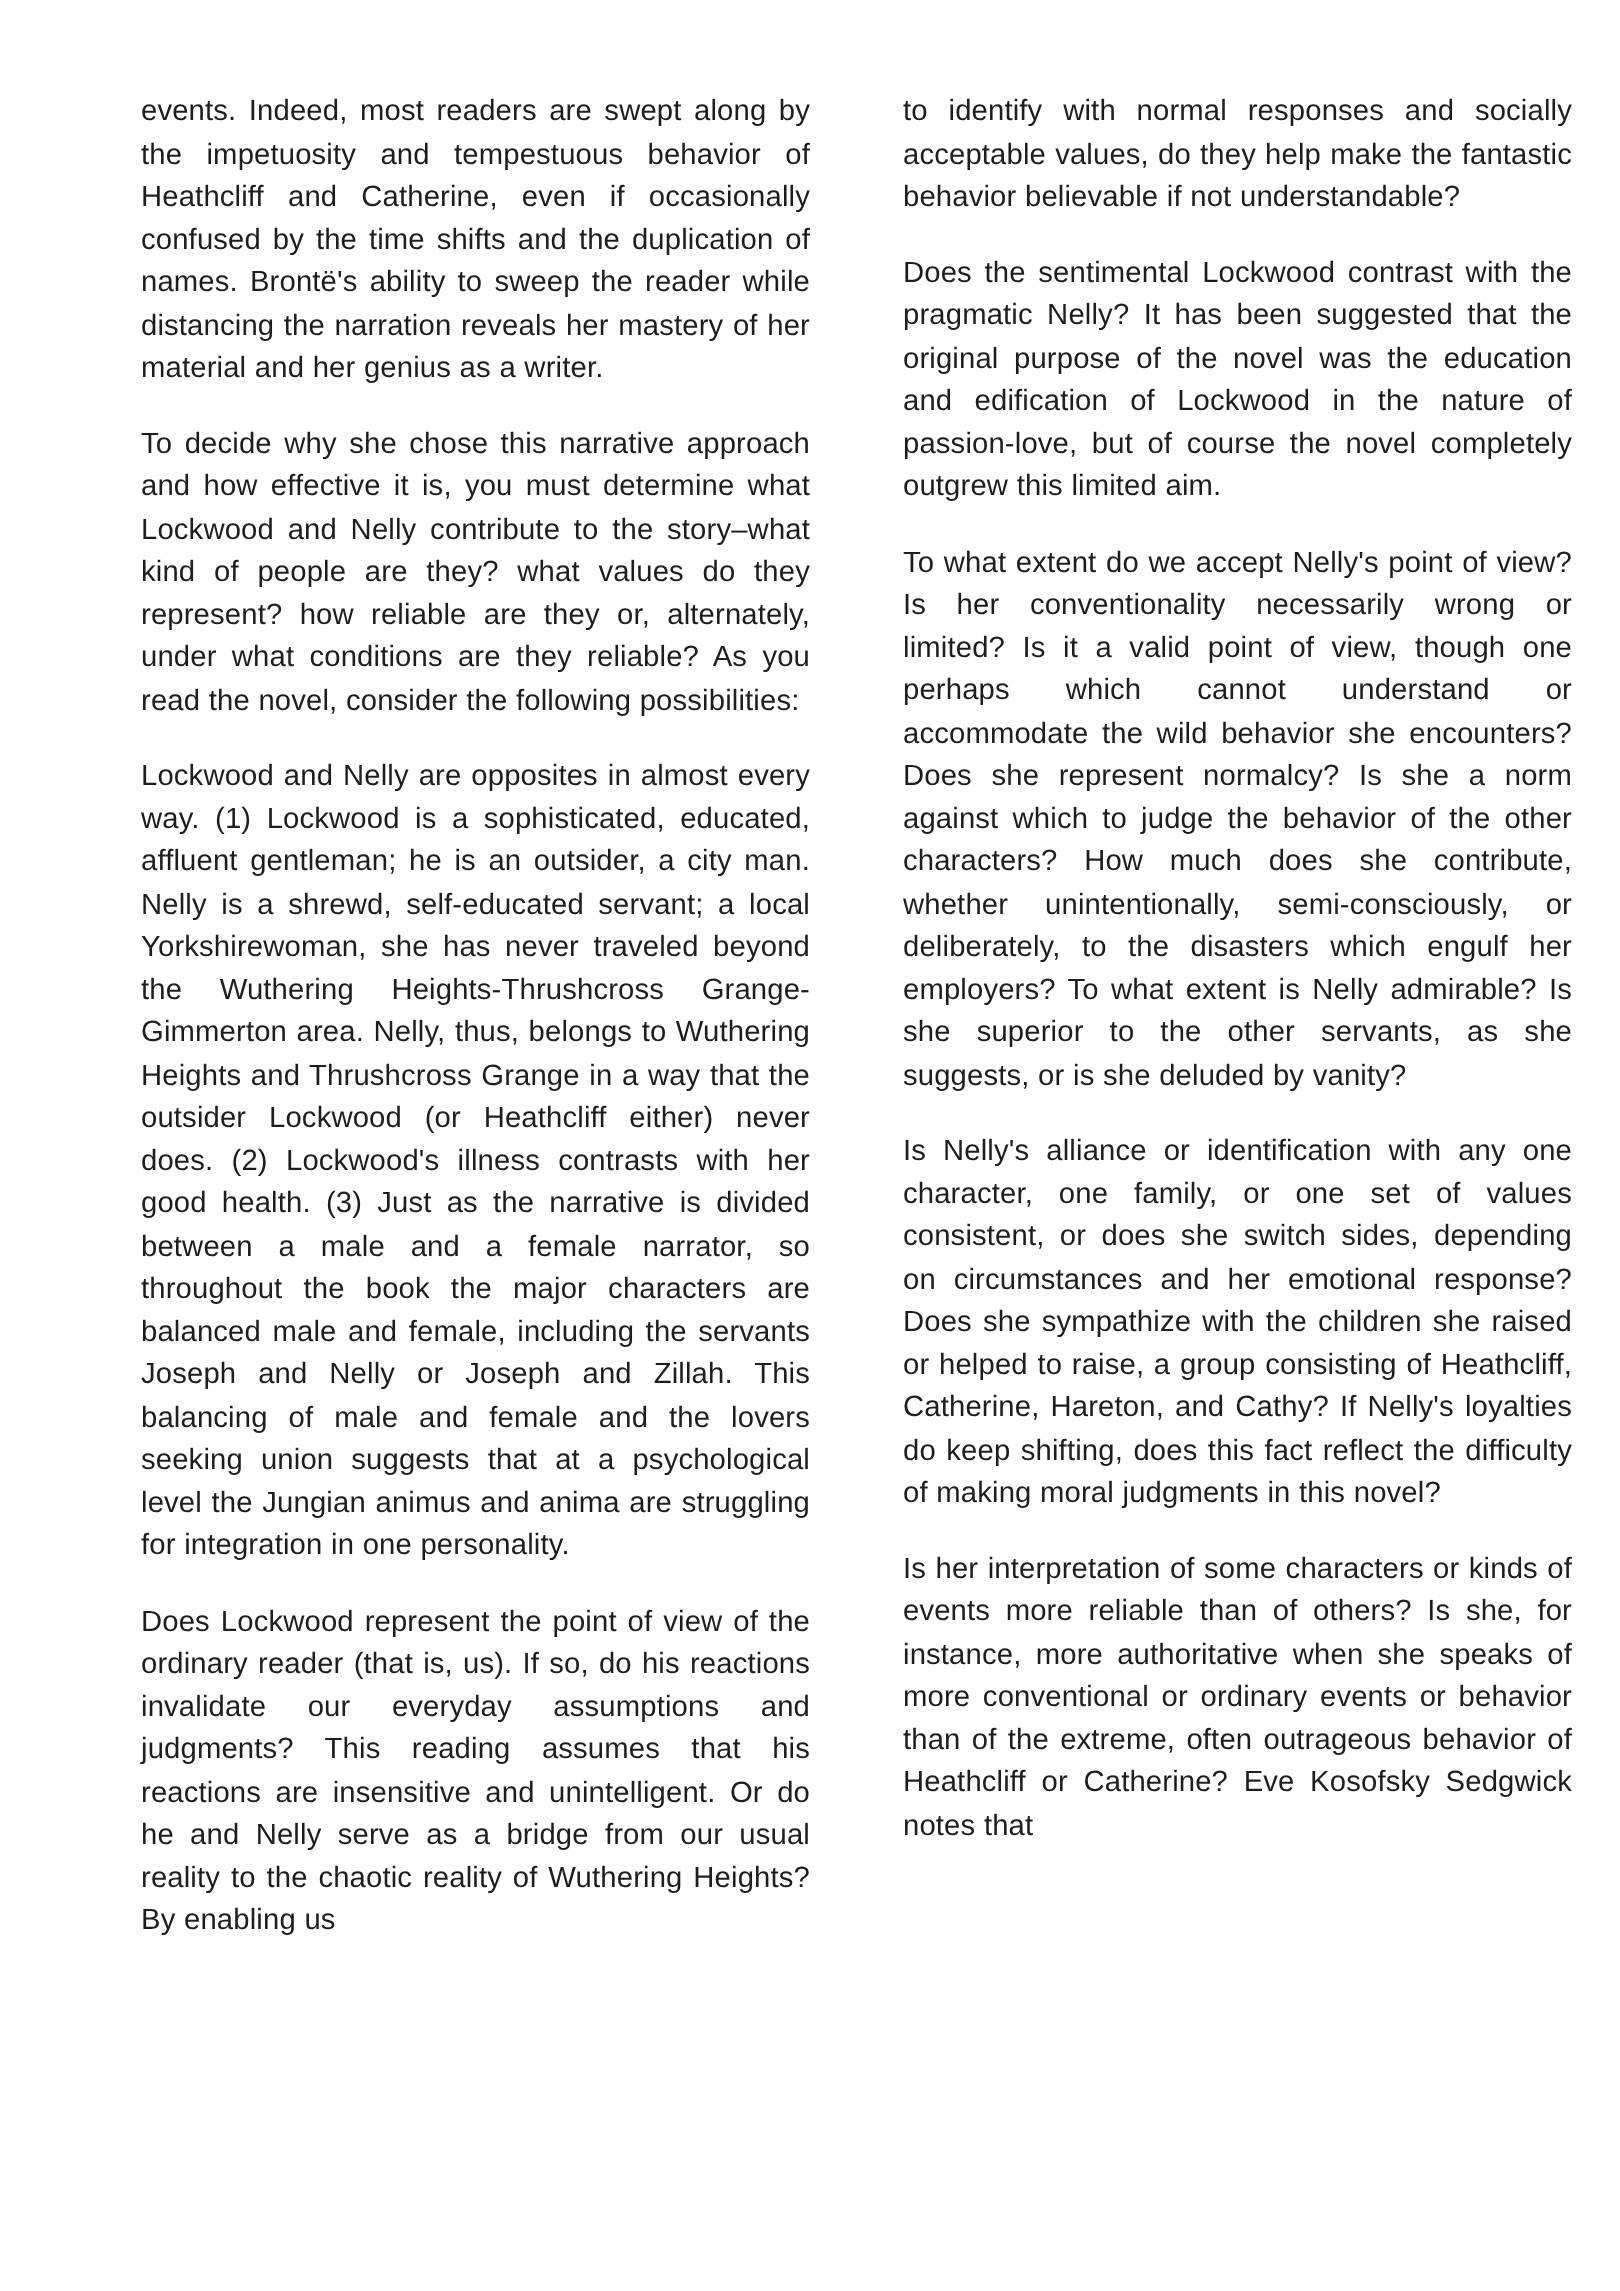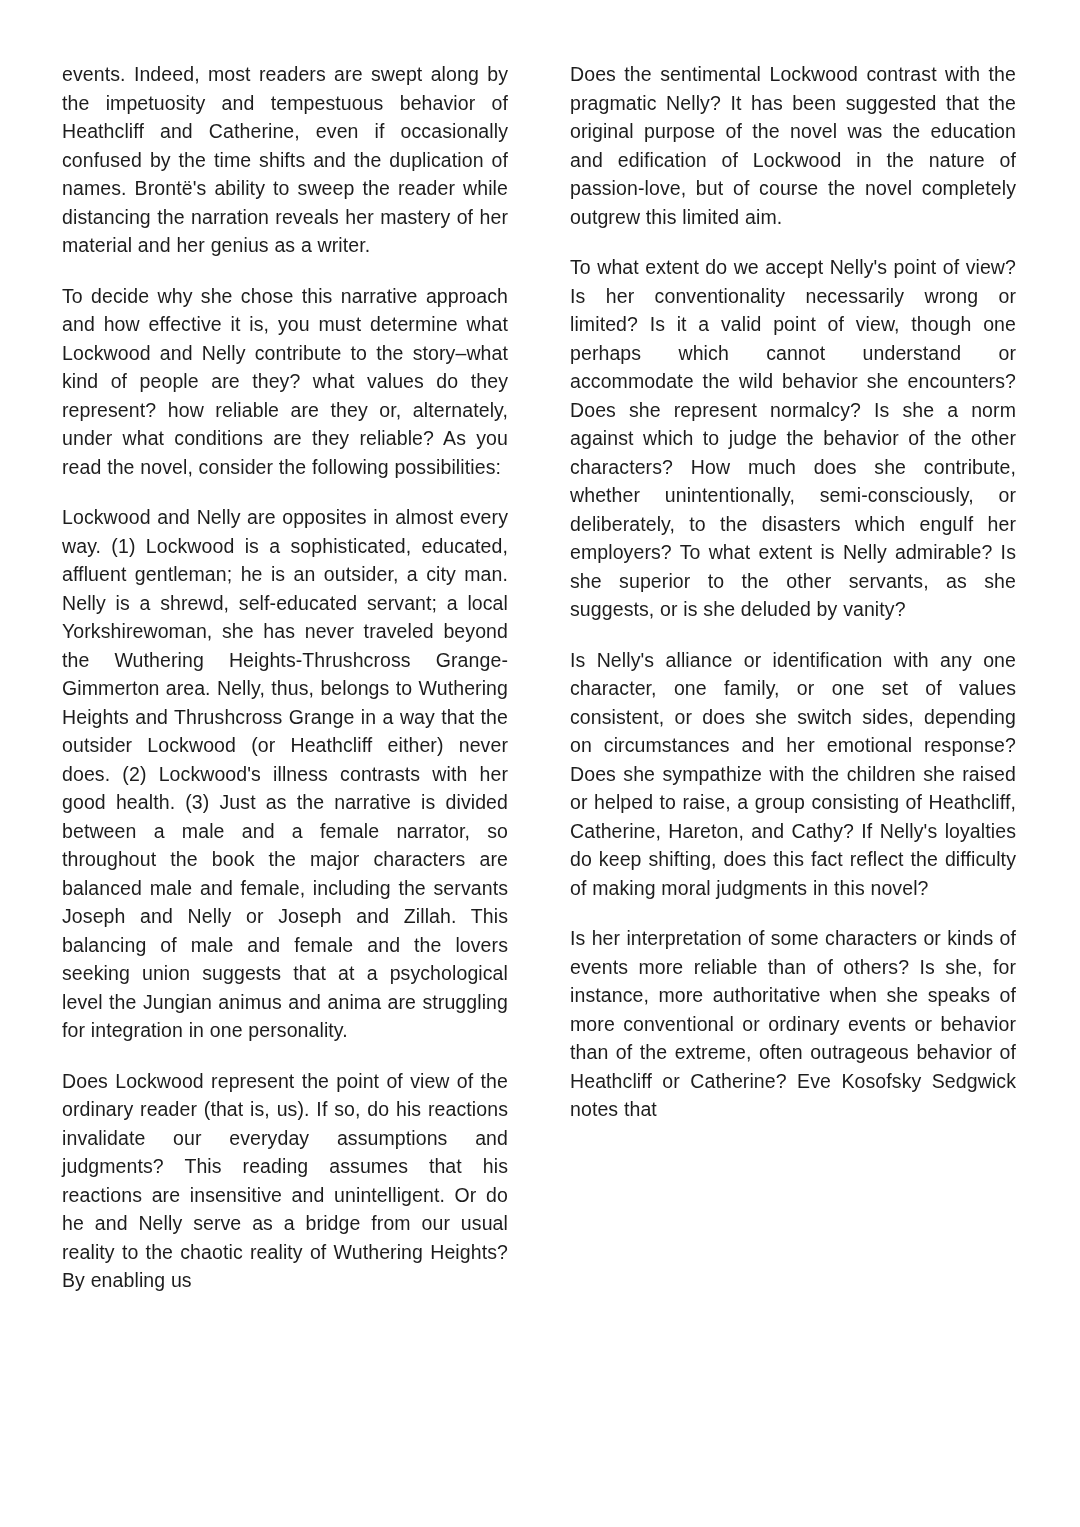--- a/index.html
+++ b/index.html
@@ -19,20 +19,21 @@
     height: 1527px;
     background: #ffffff;
     box-sizing: border-box;
     padding: 60px 62px 40px 62px;
   }
   .columns {
     display: flex;
     flex-direction: row;
     gap: 62px;
     height: 100%;
+    margin-left: 32px;
   }
   .col {
     width: 446px;
     flex: 0 0 446px;
   }
   p.para {
     margin: 0 0 22px 0;
     font-size: 19.5px;
     line-height: 28.5px;
     text-align: justify;
@@ -50,19 +51,20 @@
 
 <div class="page">
   <div class="columns">
     <div class="col">
       <p class="para">events. Indeed, most readers are swept along by the impetuosity and tempestuous behavior of Heathcliff and Catherine, even if occasionally confused by the time shifts and the duplication of names. Brontë's ability to sweep the reader while distancing the narration reveals her mastery of her material and her genius as a writer.</p>
       <p class="para">To decide why she chose this narrative approach and how effective it is, you must determine what Lockwood and Nelly contribute to the story–what kind of people are they? what values do they represent? how reliable are they or, alternately, under what conditions are they reliable? As you read the novel, consider the following possibilities:</p>
       <p class="para">Lockwood and Nelly are opposites in almost every way. (1) Lockwood is a sophisticated, educated, affluent gentleman; he is an outsider, a city man. Nelly is a shrewd, self-educated servant; a local Yorkshirewoman, she has never traveled beyond the Wuthering Heights-Thrushcross Grange-Gimmerton area. Nelly, thus, belongs to Wuthering Heights and Thrushcross Grange in a way that the outsider Lockwood (or Heathcliff either) never does. (2) Lockwood's illness contrasts with her good health. (3) Just as the narrative is divided between a male and a female narrator, so throughout the book the major characters are balanced male and female, including the servants Joseph and Nelly or Joseph and Zillah. This balancing of male and female and the lovers seeking union suggests that at a psychological level the Jungian animus and anima are struggling for integration in one personality.</p>
       <p class="para">Does Lockwood represent the point of view of the ordinary reader (that is, us). If so, do his reactions invalidate our everyday assumptions and judgments? This reading assumes that his reactions are insensitive and unintelligent. Or do he and Nelly serve as a bridge from our usual reality to the chaotic reality of Wuthering Heights? By enabling us</p>
     </div>
     <div class="col">
+      <p class="para">to identify with normal responses and socially acceptable values, do they help make the fantastic behavior believable if not understandable?</p>
       <p class="para">Does the sentimental Lockwood contrast with the pragmatic Nelly? It has been suggested that the original purpose of the novel was the education and edification of Lockwood in the nature of passion-love, but of course the novel completely outgrew this limited aim.</p>
       <p class="para">To what extent do we accept Nelly's point of view? Is her conventionality necessarily wrong or limited? Is it a valid point of view, though one perhaps which cannot understand or accommodate the wild behavior she encounters? Does she represent normalcy? Is she a norm against which to judge the behavior of the other characters? How much does she contribute, whether unintentionally, semi-consciously, or deliberately, to the disasters which engulf her employers? To what extent is Nelly admirable? Is she superior to the other servants, as she suggests, or is she deluded by vanity?</p>
       <p class="para">Is Nelly's alliance or identification with any one character, one family, or one set of values consistent, or does she switch sides, depending on circumstances and her emotional response? Does she sympathize with the children she raised or helped to raise, a group consisting of Heathcliff, Catherine, Hareton, and Cathy? If Nelly's loyalties do keep shifting, does this fact reflect the difficulty of making moral judgments in this novel?</p>
       <p class="para">Is her interpretation of some characters or kinds of events more reliable than of others? Is she, for instance, more authoritative when she speaks of more conventional or ordinary events or behavior than of the extreme, often outrageous behavior of Heathcliff or Catherine?  Eve Kosofsky Sedgwick notes that</p>
     </div>
   </div>
 </div>
 
 </body></html>

